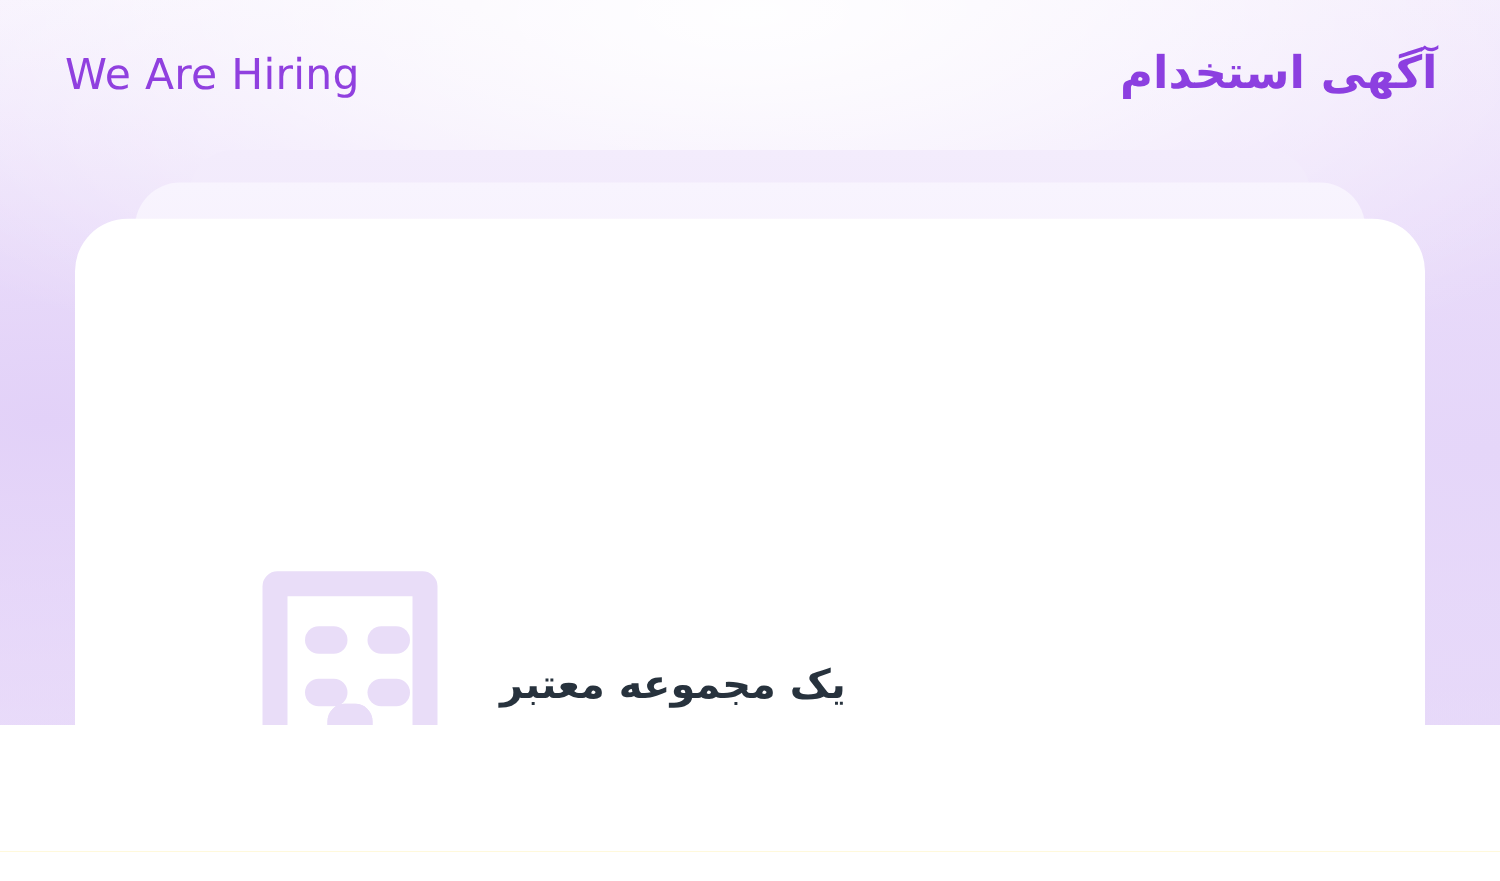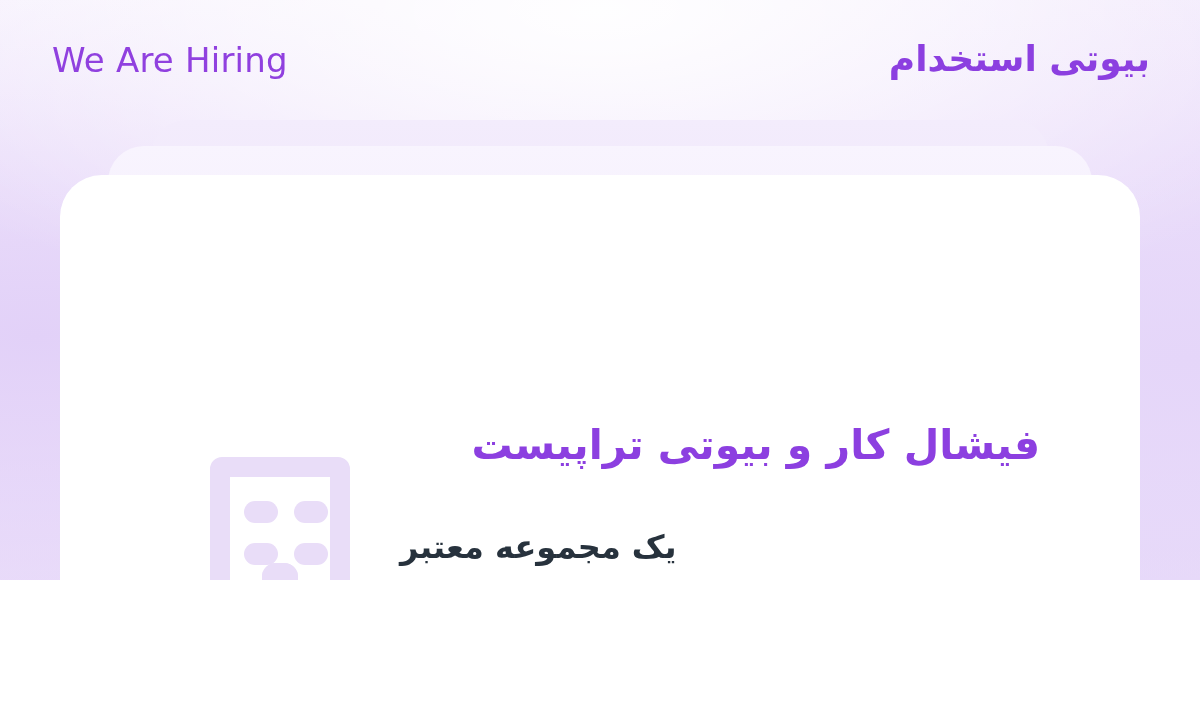--- a/index.html
+++ b/index.html
@@ -115,21 +115,21 @@
 </style>
 </head>
 <body>
 
 <div id="poster">
 
   <div class="stage"></div>
 
   <div class="header-en">We Are Hiring</div>
 
-  <div class="header-fa">بیوتی استخدام</div>
+  <div class="header-fa">آگهی استخدام</div>
 
   <div class="card-back"></div>
   <div class="card-mid"></div>
 
   <div class="card-front">
 
     <svg class="building-icon" viewBox="0 0 160 172">
       <g fill="#e9ddf8">
         <path d="M22 10 h116 a12 12 0 0 1 12 12 v134 h-20 V30 H30 v126 H10 V22 a12 12 0 0 1 12 -12 Z"></path>
         <rect x="44" y="54" width="34" height="22" rx="11"></rect>
@@ -137,21 +137,20 @@
         <rect x="44" y="96" width="34" height="22" rx="11"></rect>
         <rect x="94" y="96" width="34" height="22" rx="11"></rect>
         <path d="M62 144 v-14 a14 14 0 0 1 14 -14 h8 a14 14 0 0 1 14 14 v14 h-18 v-10 h-8 v10 Z"></path>
         <rect x="62" y="138" width="18" height="18"></rect>
         <rect x="80" y="138" width="18" height="18" fill="none"></rect>
         <path d="M62 130 a14 14 0 0 1 14 -14 h8 a14 14 0 0 1 14 14 v26 h-16 v-26 h-4 v26 h-16 Z"></path>
         <rect x="0" y="152" width="160" height="20" rx="10"></rect>
       </g>
     </svg>
 
-    <div class="job-title">فیشال کار و بیوتی تراپیست</div>
 
     <div class="company-name">یک مجموعه معتبر</div>
 
     <div class="job-location">تهران</div>
   </div>
 
   <div class="footer">
 
     
 

